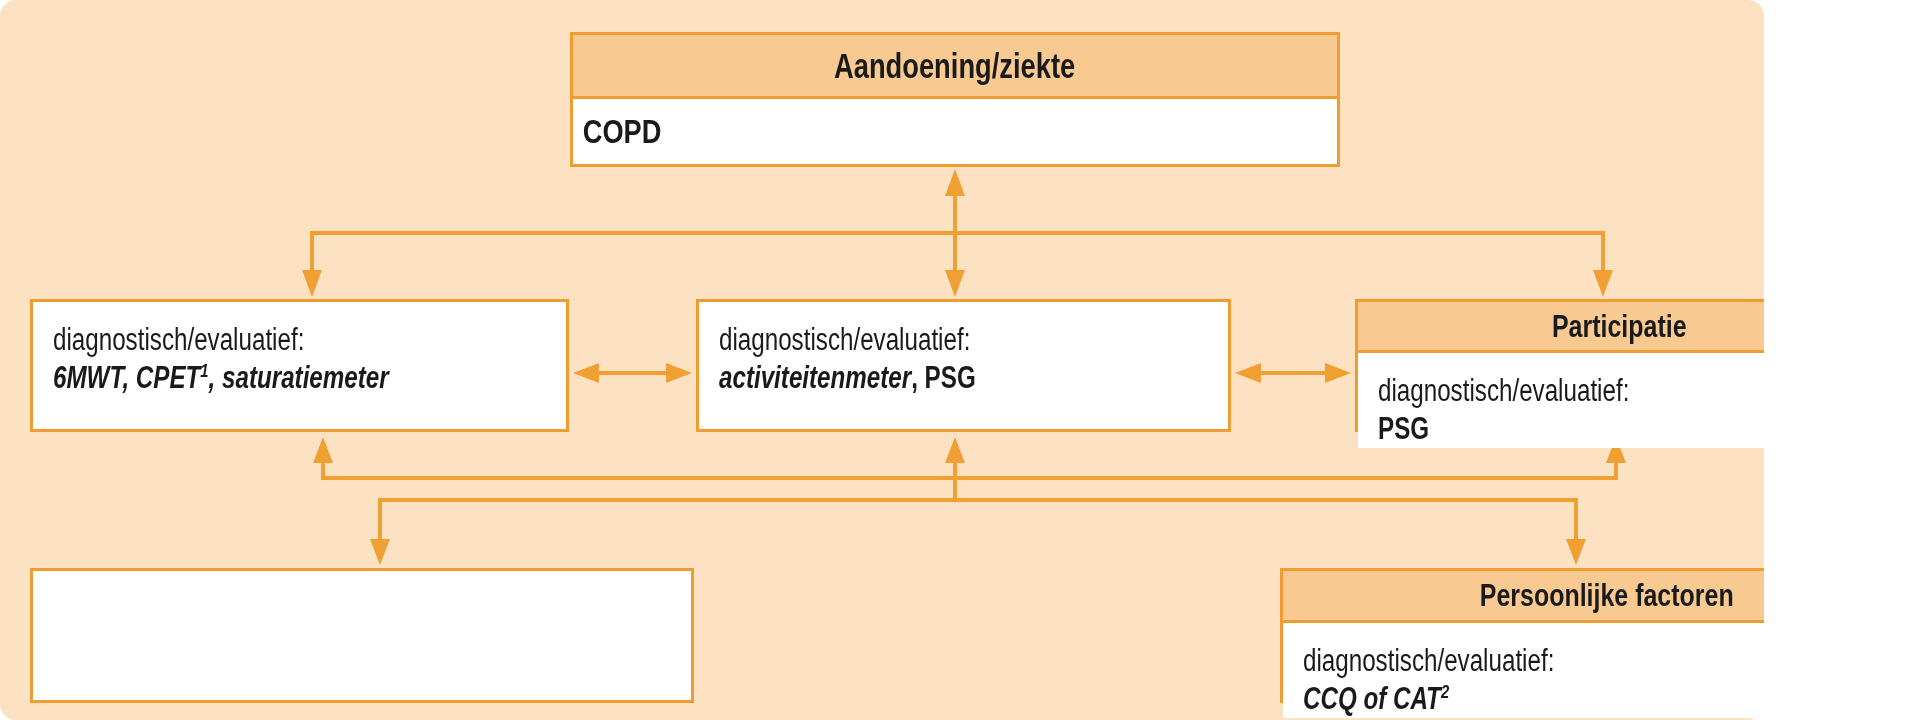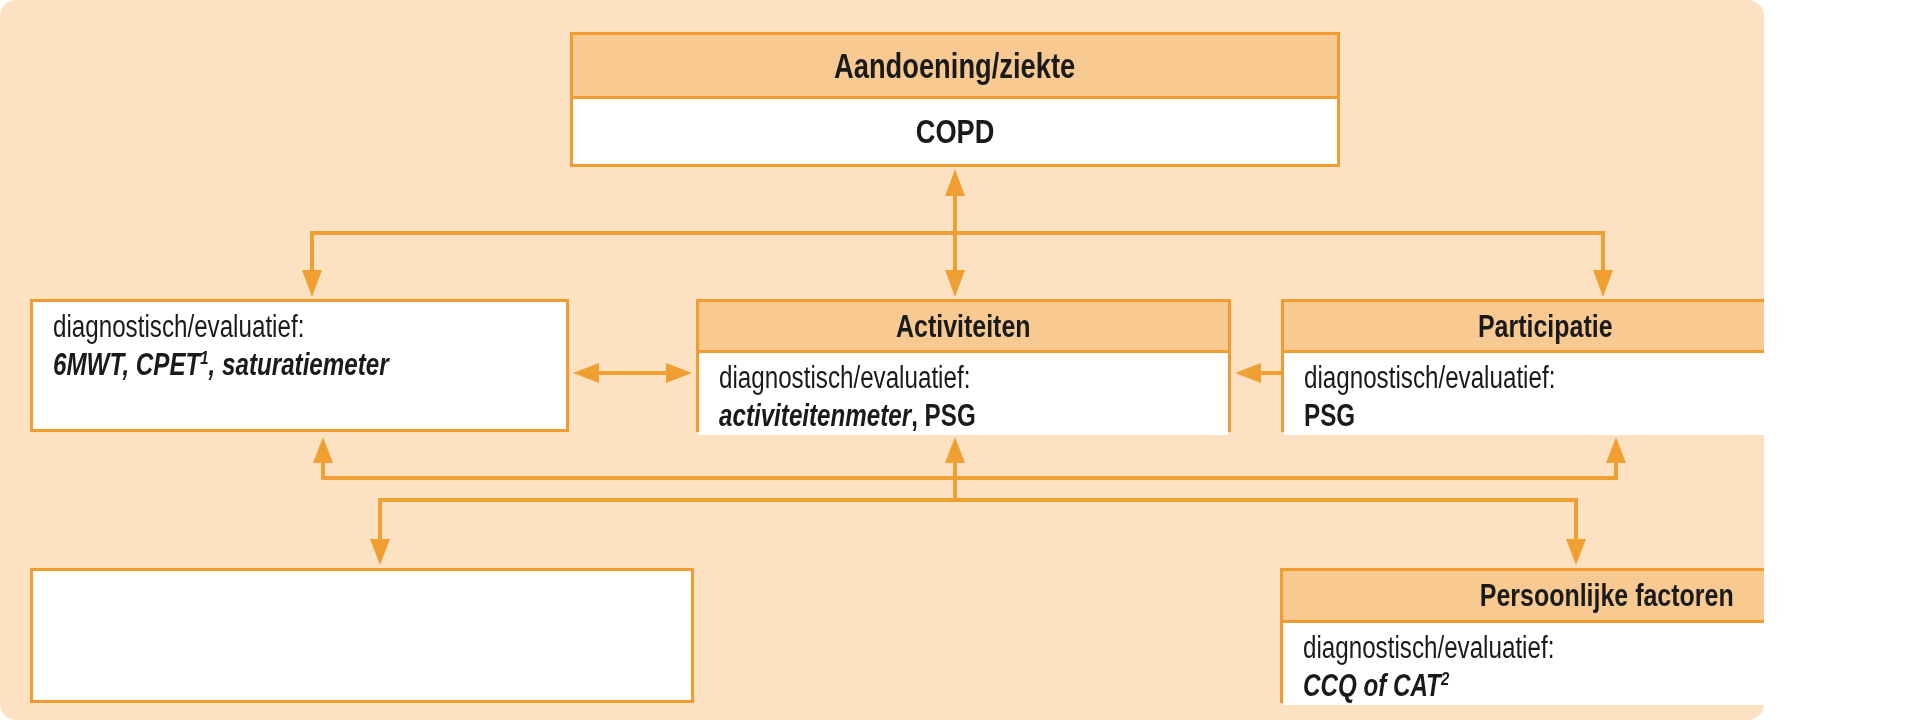--- a/index.html
+++ b/index.html
@@ -32,25 +32,25 @@
     border-bottom:3px solid var(--border);
     display:flex;
     align-items:center;
     justify-content:center;
     flex:0 0 auto;
     box-sizing:border-box;
   }
   .box-body{
     flex:1 1 auto;
     background:#fff;
-    padding:6px 6px 0 20px;
+    padding:19px 6px 0 20px;
     box-sizing:border-box;
   }
   .box-body.centered{
-    display:flex;align-items:center;justify-content:center;
+    display:flex;align-items:center;justify-content:flex-start;
     padding:0;
   }
   .title{
     font-weight:bold;
     font-size:32px;
     color:var(--text);
     white-space:nowrap;
     transform:scaleX(0.78);
     transform-origin:50% 50%;
   }
@@ -132,30 +132,27 @@
   </div>
 
   <div class="box" style="left:30px;top:299px;width:539px;height:133px">
     <div class="box-body">
       <span class="bline">diagnostisch/evaluatief:</span>
       <span class="bline"><span class="bi">6MWT, CPET</span><sup class="bi">1</sup><span class="bi">, saturatiemeter</span></span>
     </div>
   </div>
 
   <div class="box" style="left:696px;top:299px;width:535px;height:133px">
-    <div class="box-header" style="height:51px">
-      <span class="title">Activiteiten</span>
-    </div>
     <div class="box-body">
       <span class="bline">diagnostisch/evaluatief:</span>
       <span class="bline"><span class="bi">activiteitenmeter</span><span class="b">, PSG</span></span>
     </div>
   </div>
 
-  <div class="box" style="left:1281px;top:299px;width:529px;height:133px">
+  <div class="box" style="left:1355px;top:299px;width:529px;height:133px">
     <div class="box-header" style="height:51px">
       <span class="title">Participatie</span>
     </div>
     <div class="box-body">
       <span class="bline">diagnostisch/evaluatief:</span>
       <span class="bline"><span class="b">PSG</span></span>
     </div>
   </div>
 
   <div class="box" style="left:30px;top:568px;width:664px;height:135px">

